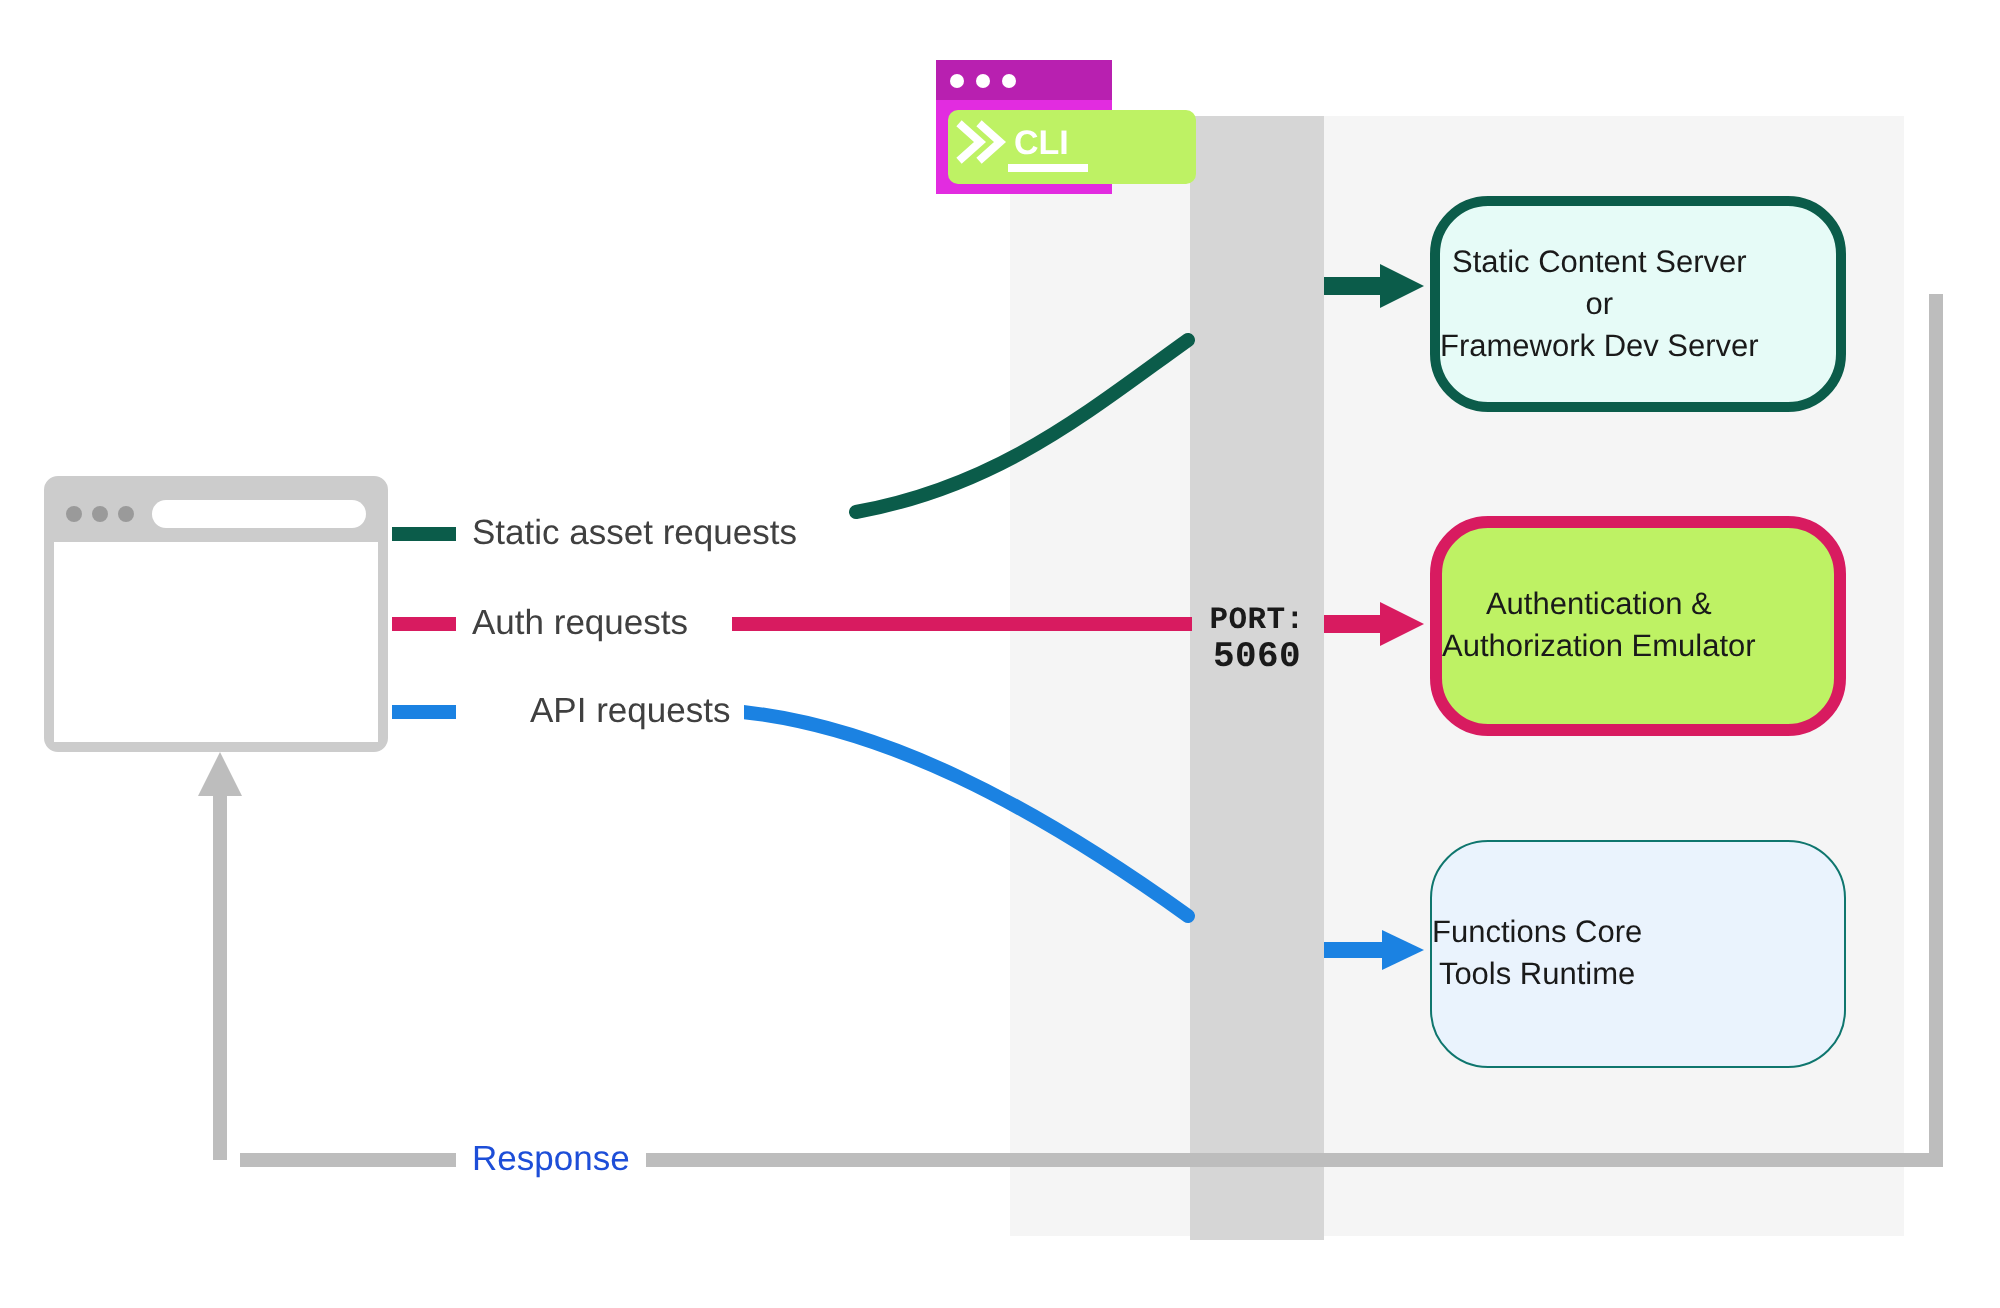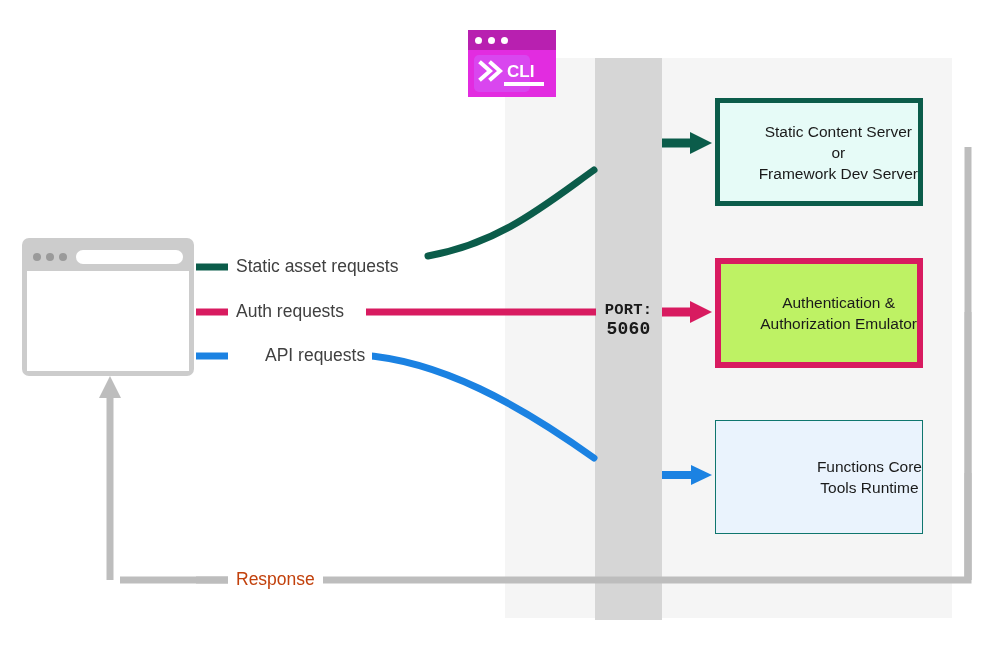--- a/index.html
+++ b/index.html
@@ -119,42 +119,44 @@
   .cli-body {
     position: absolute;
     left: 0; top: 20px;
     width: 88px;
     height: 47px;
     background: #e22ce0;
   }
   .cli-screen {
     position: absolute;
     left: 6px; top: 25px;
-    width: 56px;
+    width: 100px;
     height: 37px;
-    background: #d946ef;
+    background: #bef264;
     border-radius: 5px;
+    padding-left: 24px;
   }
   .cli-text {
     position: absolute;
     left: 0; top: 0;
     width: 76px; height: 37px;
   }
 
   
   .svc {
     position: absolute;
     box-sizing: border-box;
     display: flex;
     align-items: center;
-    justify-content: flex-end;
+    justify-content: flex-start;
     text-align: center;
     font-size: 15.5px;
     line-height: 21px;
     color: #1a1a1a;
+    border-radius: 29px;
   }
   .svc-static {
     left: 715px; top: 98px;
     width: 208px; height: 108px;
     border: 5px solid #0b5c4a;
     background: #e6fbf7;
   }
   .svc-auth {
     left: 715px; top: 258px;
     width: 208px; height: 110px;
@@ -173,21 +175,21 @@
     position: absolute;
     font-size: 17.5px;
     color: #404040;
     white-space: nowrap;
     background: #ffffff;
     padding: 0 7px;
   }
   .resp-label {
     position: absolute;
     font-size: 17.5px;
-    color: #c2410c;
+    color: #1d4ed8;
     white-space: nowrap;
     background: #ffffff;
     padding: 0 8px;
   }
 </style>
 </head>
 <body>
 
 <div id="diagram">
 

